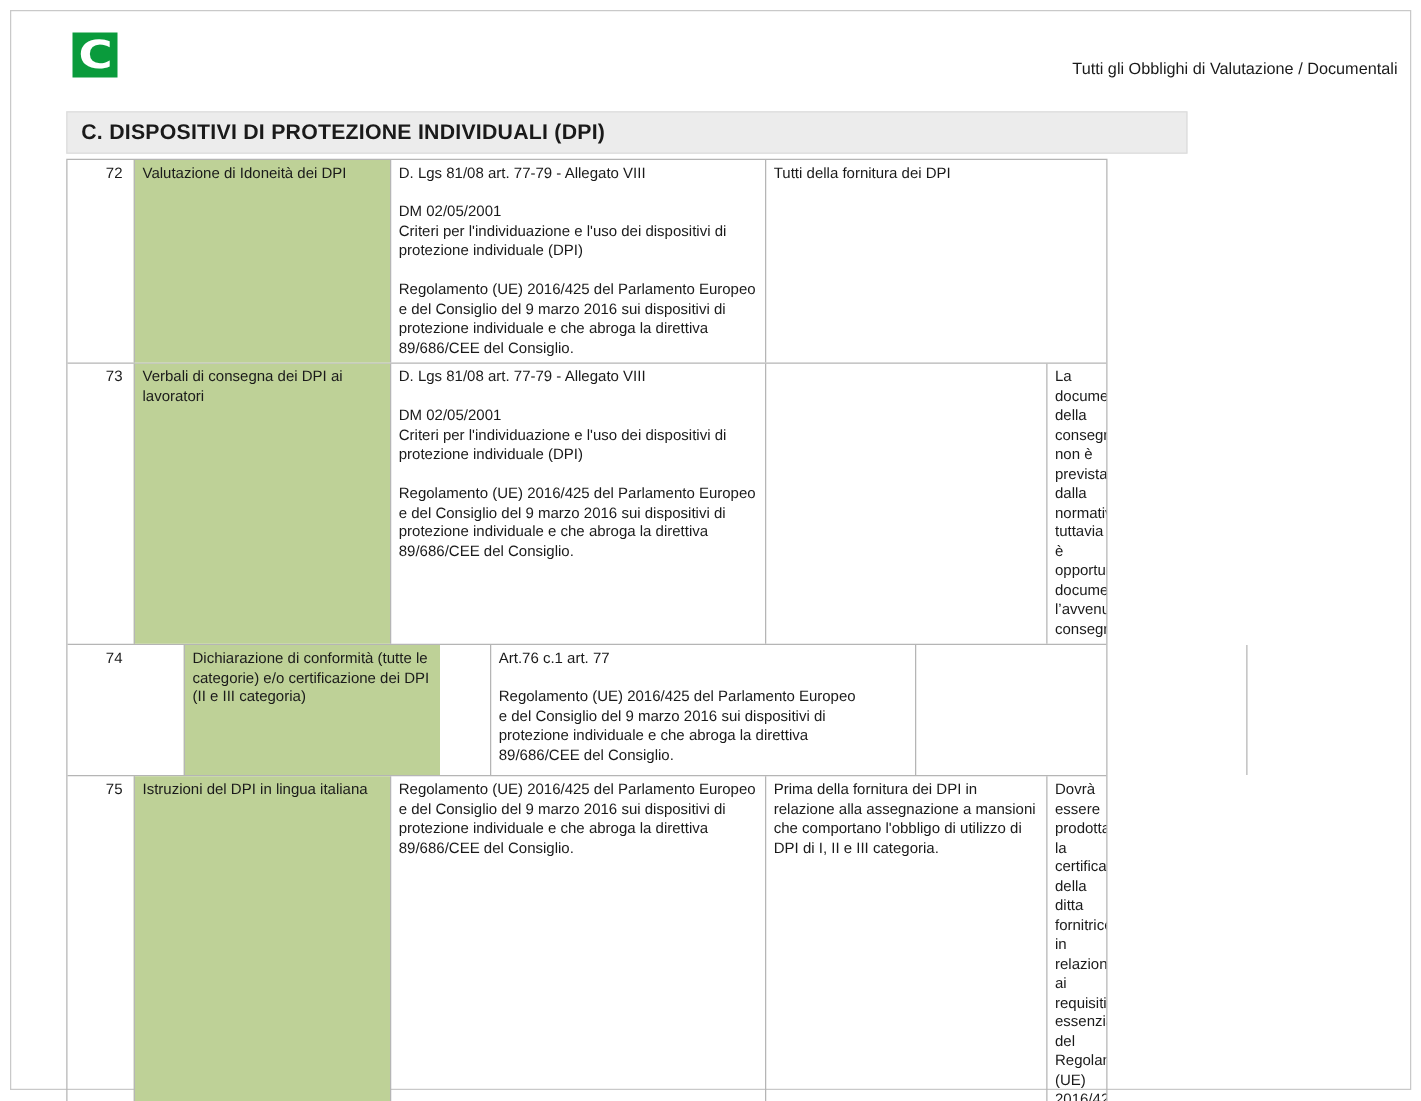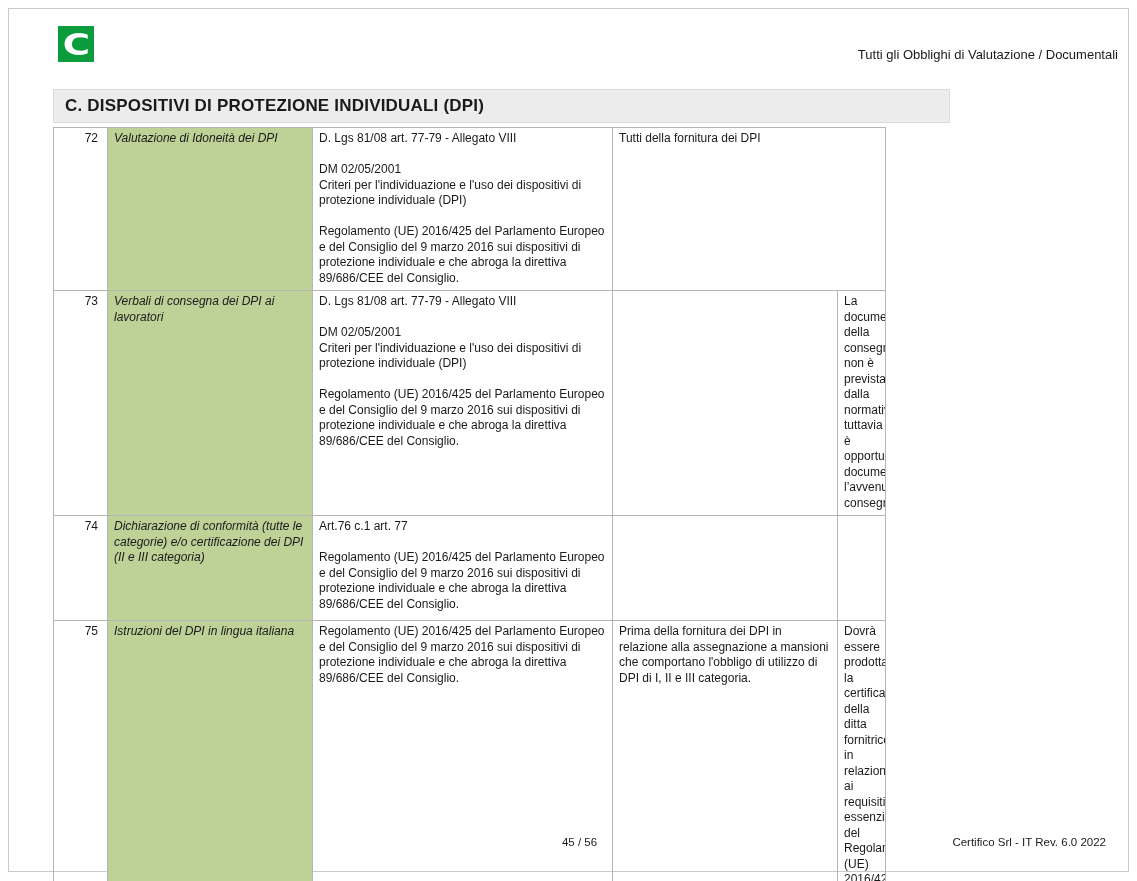--- a/index.html
+++ b/index.html
@@ -20,27 +20,27 @@
   .header-right{position:absolute;right:10px;top:38px;font-size:13px;margin-left:39px;}
   .section-bar{position:absolute;left:44px;top:80px;width:897px;height:34px;
     background:var(--bar);border:1px solid #dcdcdc;display:flex;align-items:center;
     padding-left:11px;font-weight:bold;font-size:17px;letter-spacing:.2px;}
   .table{position:absolute;left:44px;top:118px;width:833px;
     border:1px solid var(--tborder);}
   .row{display:grid;grid-template-columns:53px 205px 300px 225px 1fr;}
   .row + .row{border-top:1px solid var(--tborder);}
   .row:nth-child(1){min-height:162px;}
   .row:nth-child(2){min-height:155px;}
-  .row:nth-child(3){min-height:105px;}
+  .row:nth-child(3){min-height:105px;gap:40px;}
   .row:nth-child(4){min-height:278px;}
   .cell{padding:3px 6px 4px 6px;font-size:12px;line-height:15.5px;
     white-space:pre-line;overflow:hidden;}
   .cell + .cell{border-left:1px solid var(--tborder);}
   .cell.num{text-align:right;padding-right:9px;}
-  .cell.title{background:var(--green);font-style:italic;}
+  .cell.title{background:var(--green);}
   .footer{position:absolute;left:44px;top:827px;width:1053px;font-size:11.5px;}
   .footer-center{text-align:center;}
   .footer-right{position:absolute;right:0;top:0;}
 </style>
 </head>
 <body>
 
 <div class="page">
 
   <div class="logo">
@@ -98,18 +98,14 @@
       <div class="cell notes">Dovrà essere prodotta la certificazione della ditta fornitrice in relazione ai requisiti essenziali del Regolamento (UE) 2016/425 DPI
 
 
 Si ricorda che destinatari degli obblighi sono anche o lavoratori autonomi, i componenti della impresa familiare e piccoli imprenditori, soci di società semplici agricole, lavoratori a domicilio.
 
 Le istruzioni devono essere trasmesse ai lavoratori.</div>
     </div>
 
   </div>
 
-  <div class="footer">
-    <div class="footer-center">45 / 56</div>
-    <div class="footer-right">Certifico Srl - IT Rev. 6.0 2022</div>
-  </div>
 
 </div>
 
 </body></html>

